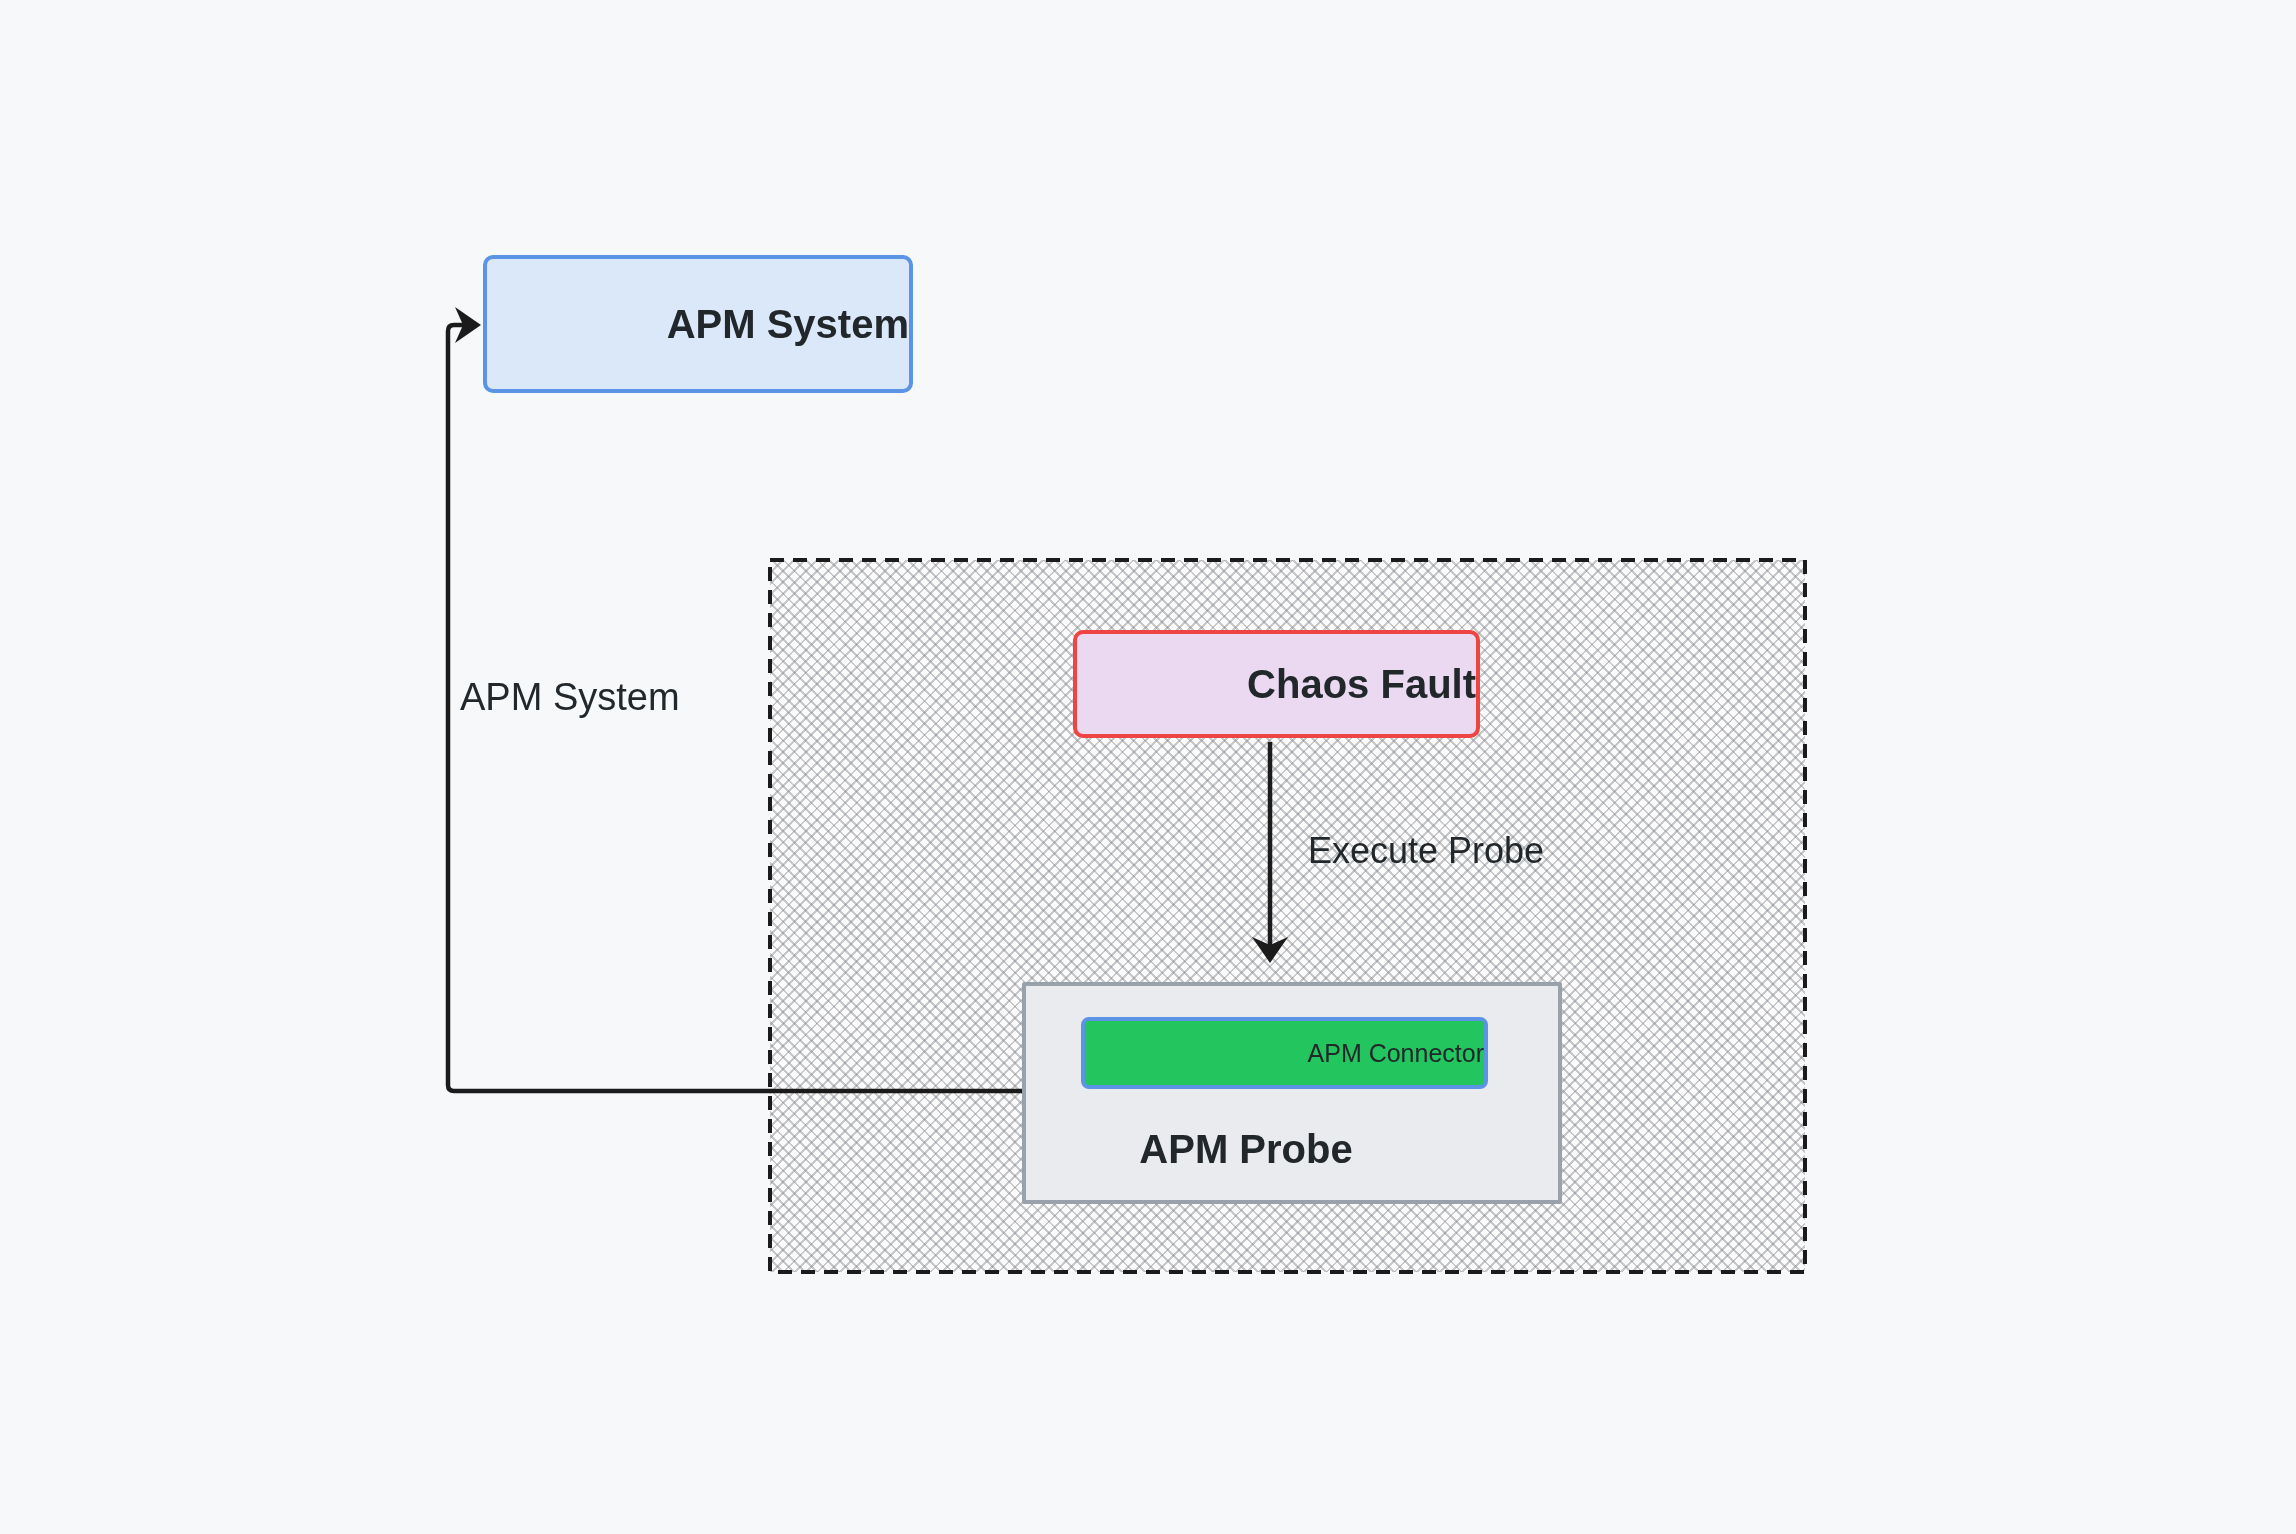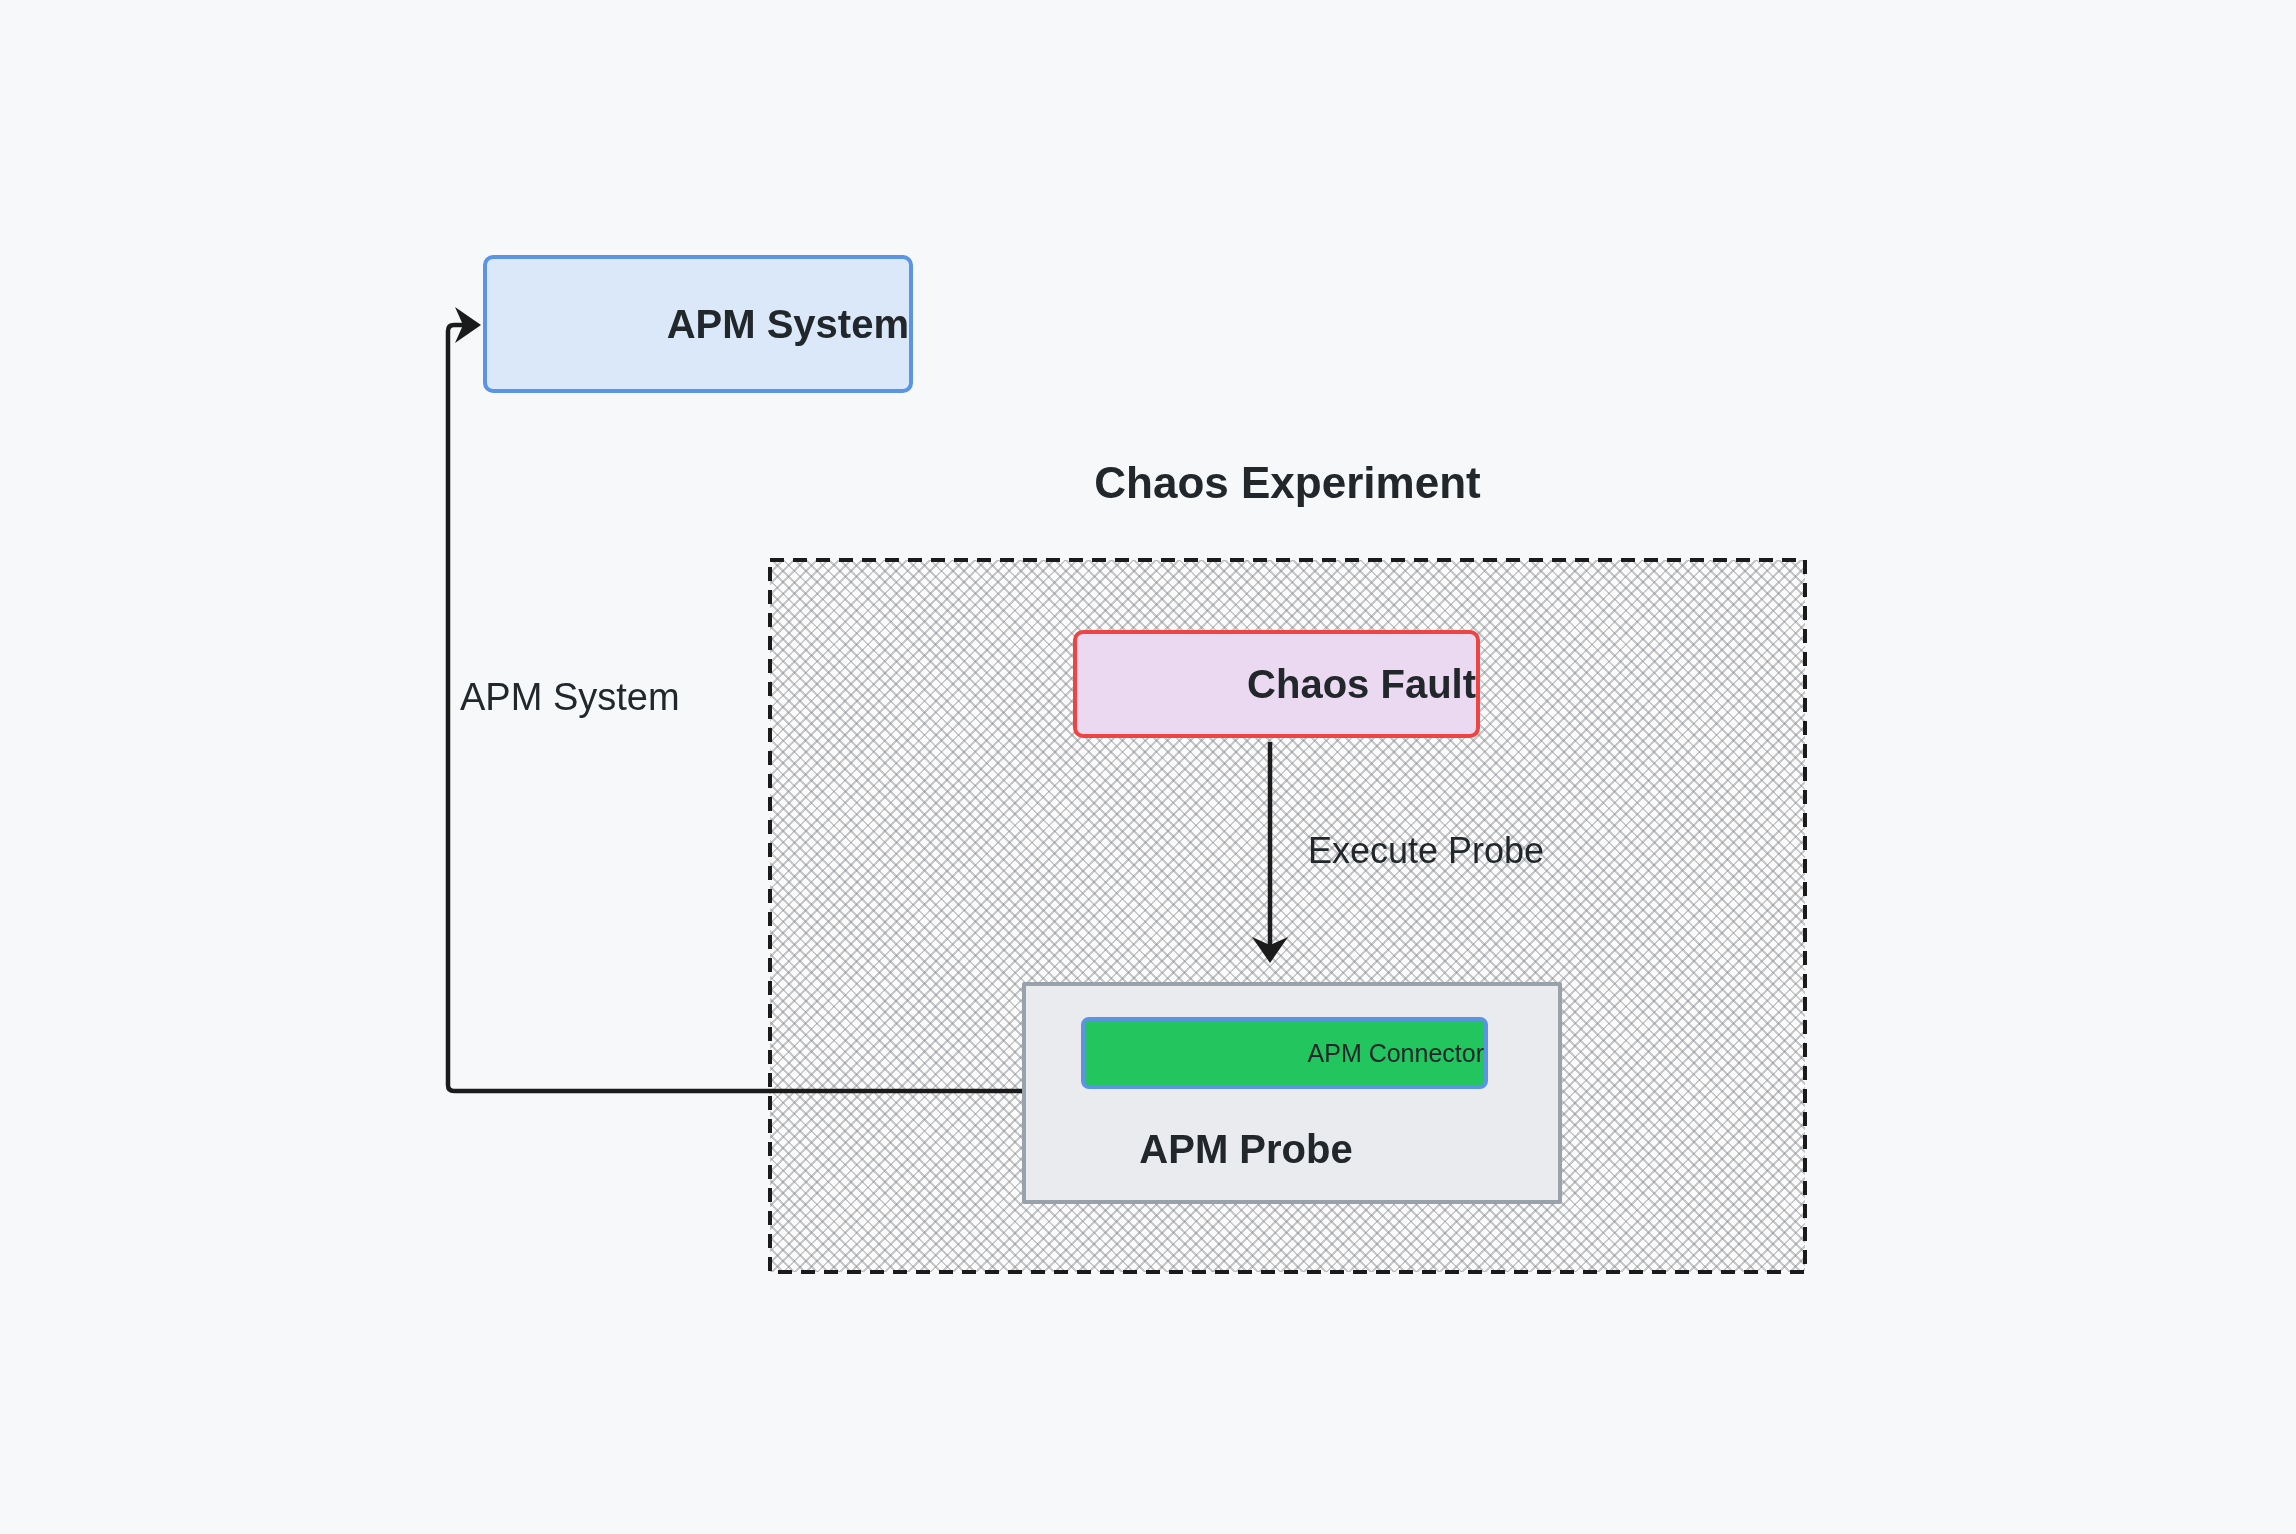--- a/index.html
+++ b/index.html
@@ -105,21 +105,20 @@
 
     <rect x="770" y="560" width="1035" height="712" fill="none" stroke="#1b1b1b" stroke-width="4" stroke-dasharray="14 9"></rect>
 
     <path d="M 1270 742 L 1270 950" fill="none" stroke="#1b1b1b" stroke-width="4.5"></path>
     <polygon points="1270,963 1252,937 1270,945 1288,937" fill="#1b1b1b"></polygon>
 
     <path d="M 1022 1091 L 454 1091 Q 448 1091 448 1085 L 448 331 Q 448 325 454 325 L 468 325" fill="none" stroke="#1b1b1b" stroke-width="4.5"></path>
     <polygon points="481,325 455,307 463,325 455,343" fill="#1b1b1b"></polygon>
   </svg>
 
-  <div class="label label-experiment-title">Chaos Experiment</div>
 
   <div class="node node-apm-system">
     <span>APM System</span>
   </div>
 
   <div class="node node-chaos-fault">
     <span>Chaos Fault</span>
   </div>
 
   <div class="node node-apm-probe"></div>

